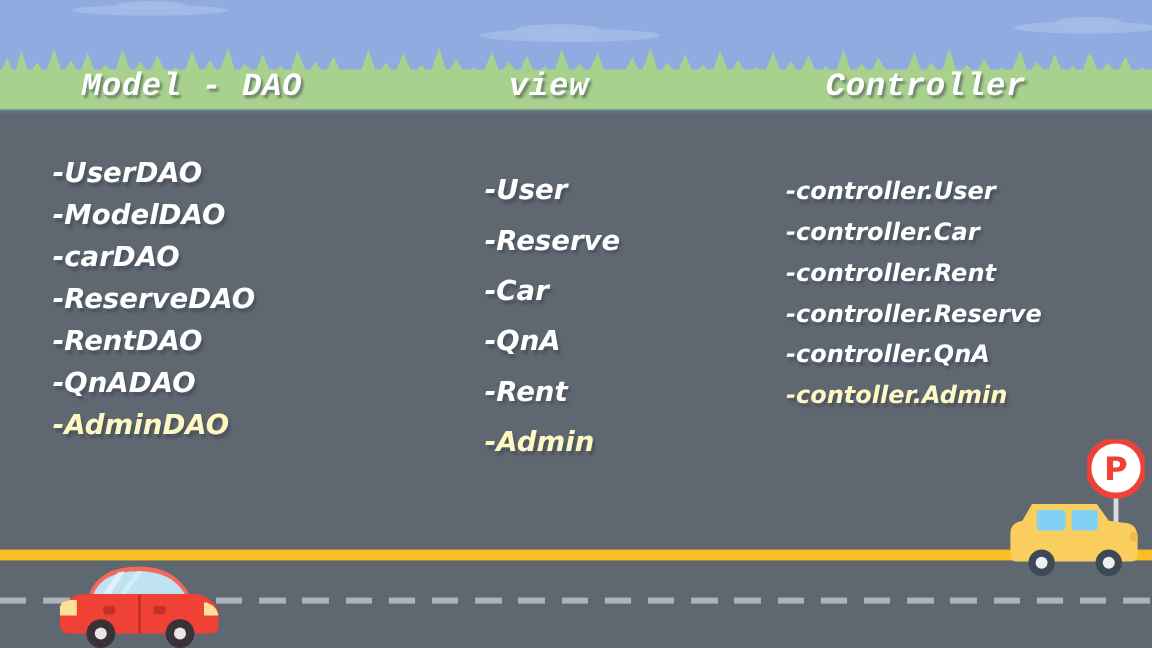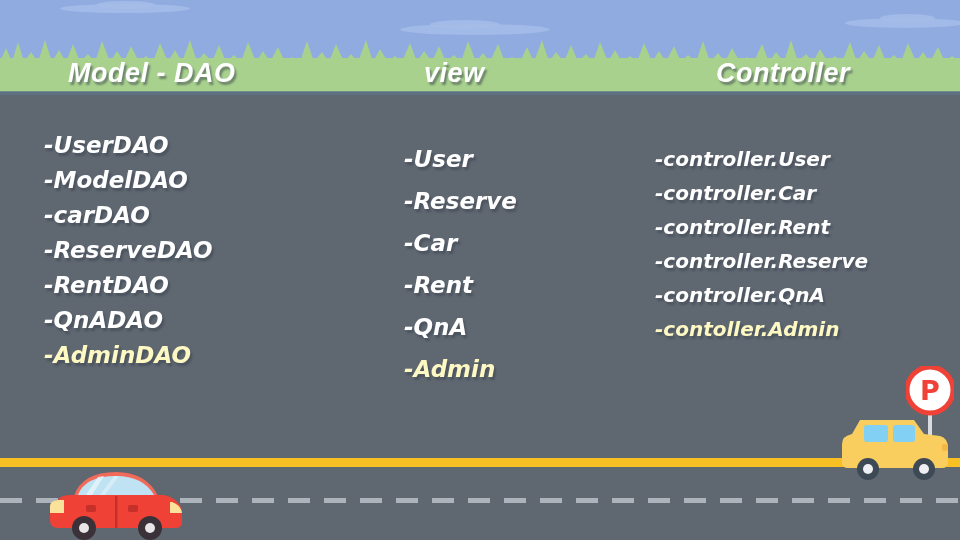--- a/index.html
+++ b/index.html
@@ -61,31 +61,31 @@
     width: 960px;
     height: 4px;
     background: #5C7488;
     opacity: .75;
   }
 
   
   .heading {
     position: absolute;
     color: #FFFFFF;
-    font-family: Liberation Sans, sans-serif;
+    font-family: Liberation Mono, monospace;
     font-style: italic;
     font-weight: bold;
     font-size: 27px;
     letter-spacing: .5px;
     white-space: nowrap;
     text-shadow: 2px 3px 2px rgba(60,70,80,.55);
   }
   .heading.h-model      { left: 68px;  top: 58px; }
   .heading.h-view       { left: 424px; top: 58px; }
-  .heading.h-controller { left: 716px; top: 58px; }
+  .heading.h-controller { left: 688px; top: 58px; }
 
   
   .column {
     position: absolute;
     display: flex;
     flex-direction: column;
   }
   .column.col-model      { left: 44px;  top: 132px; gap: 8px; }
   .column.col-view       { left: 404px; top: 146px; gap: 15px; justify-content: center; }
   .column.col-controller { left: 655px; top: 146px; gap: 7px; }
@@ -187,22 +187,22 @@
     <div class="entry">-ReserveDAO</div>
     <div class="entry">-RentDAO</div>
     <div class="entry">-QnADAO</div>
     <div class="entry muted">-AdminDAO</div>
   </div>
 
   <div class="column col-view">
     <div class="entry">-User</div>
     <div class="entry">-Reserve</div>
     <div class="entry">-Car</div>
+    <div class="entry">-QnA</div>
     <div class="entry">-Rent</div>
-    <div class="entry">-QnA</div>
     <div class="entry muted">-Admin</div>
   </div>
 
   <div class="column col-controller">
     <div class="entry">-controller.User</div>
     <div class="entry">-controller.Car</div>
     <div class="entry">-controller.Rent</div>
     <div class="entry">-controller.Reserve</div>
     <div class="entry">-controller.QnA</div>
     <div class="entry muted">-contoller.Admin</div>

